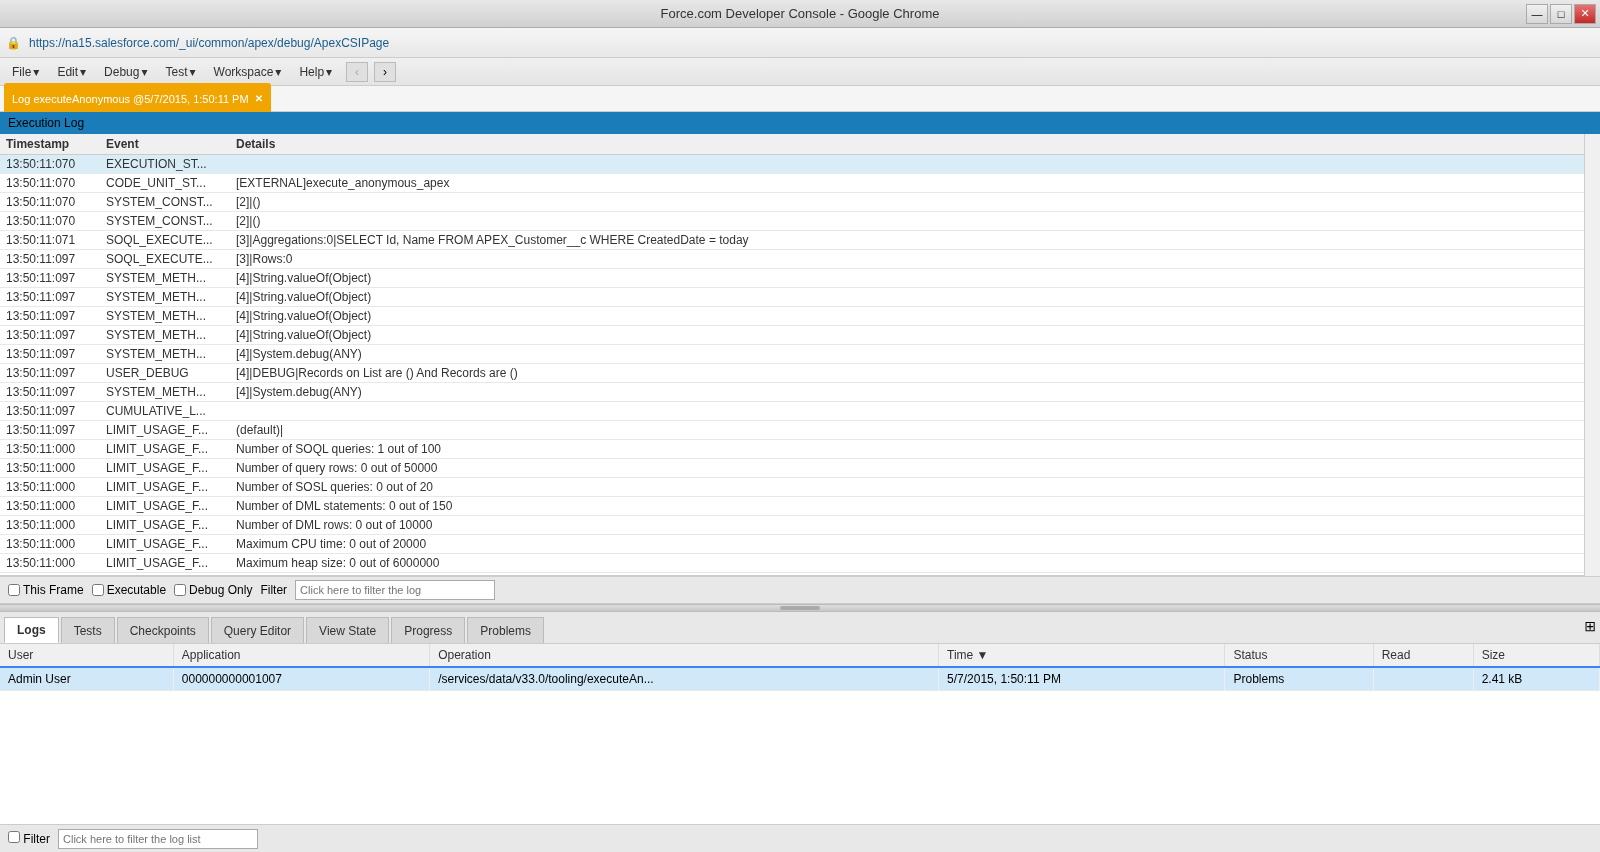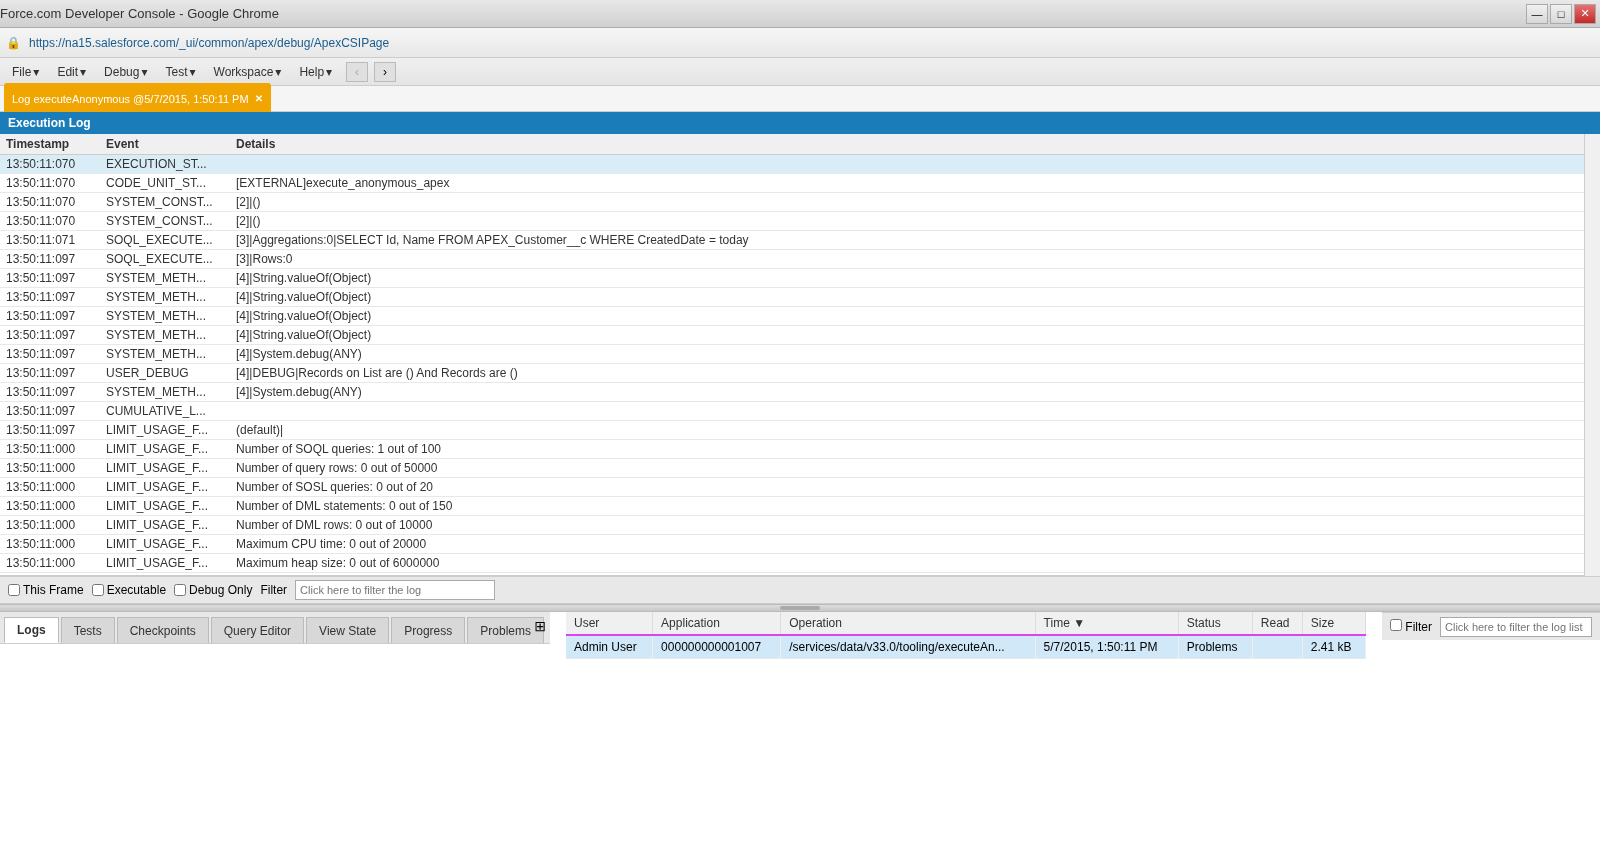--- a/index.html
+++ b/index.html
@@ -4,20 +4,21 @@
   <style>
     * { margin: 0; padding: 0; box-sizing: border-box; }
     body { font-family: Arial, sans-serif; font-size: 12px; background: #f0f0f0; overflow: hidden; width: 1600px; height: 852px; }
 
     
     .title-bar {
       background: linear-gradient(to bottom, #e8e8e8, #d0d0d0);
       height: 28px;
       display: flex;
       align-items: center;
+      justify-content: center;
       border-bottom: 1px solid #aaa;
       position: relative;
     }
     .title-bar-text { font-size: 13px; color: #333; }
     .title-bar-buttons { position: absolute; right: 4px; display: flex; gap: 2px; }
     .title-bar-btn {
       width: 22px; height: 20px;
       background: linear-gradient(to bottom, #f0f0f0, #d8d8d8);
       border: 1px solid #aaa;
       font-size: 11px;
@@ -85,24 +86,24 @@
       height: 31px;
     }
     .tab-close { cursor: pointer; font-size: 10px; color: white; font-weight: bold; }
 
     
     .main-content { display: flex; flex-direction: column; height: calc(852px - 112px); }
 
     
     .exec-log-header {
       background: #1a7cb8;
-      color: #ffffff;
+      color: #000000;
       padding: 4px 8px;
       font-size: 12px;
-      font-weight: bold;
+      font-weight: normal;
     }
 
     
     .log-table-container {
       flex: 1;
       overflow-y: auto;
       background: white;
       border-bottom: 1px solid #ccc;
     }
     .log-table {
@@ -165,21 +166,21 @@
       height: 8px;
       background: linear-gradient(to bottom, #ddd, #c8c8c8);
       border-top: 1px solid #bbb;
       border-bottom: 1px solid #bbb;
       display: flex; align-items: center; justify-content: center;
       cursor: ns-resize;
     }
     .splitter-handle { width: 40px; height: 4px; background: #aaa; border-radius: 2px; }
 
     
-    .bottom-panel { background: white; display: flex; flex-direction: row; height: 240px; gap: 16px; }
+    .bottom-panel { background: white; display: flex; flex-direction: column; height: 240px; }
 
     
     .bottom-tabs {
       background: #e8e8e8;
       border-bottom: 1px solid #ccc;
       display: flex;
       align-items: flex-end;
       padding: 0 4px;
       height: 32px;
       position: relative;
@@ -206,21 +207,21 @@
 
     
     .logs-table-container { flex: 1; overflow-y: auto; background: white; }
     .logs-table {
       width: 100%;
       border-collapse: collapse;
       font-size: 12px;
     }
     .logs-table thead th {
       background: #f0f0f0;
-      border-bottom: 2px solid #d946ef;
+      border-bottom: 2px solid #3b82f6;
       padding: 4px 8px;
       text-align: left;
       font-weight: normal;
       color: #333;
       border-right: 1px solid #ddd;
     }
     .logs-table tbody tr { border-bottom: 1px solid #e8e8e8; }
     .logs-table tbody tr.selected { background: #d0e8f8; }
     .logs-table tbody td { padding: 4px 8px; border-right: 1px solid #eee; }
 

